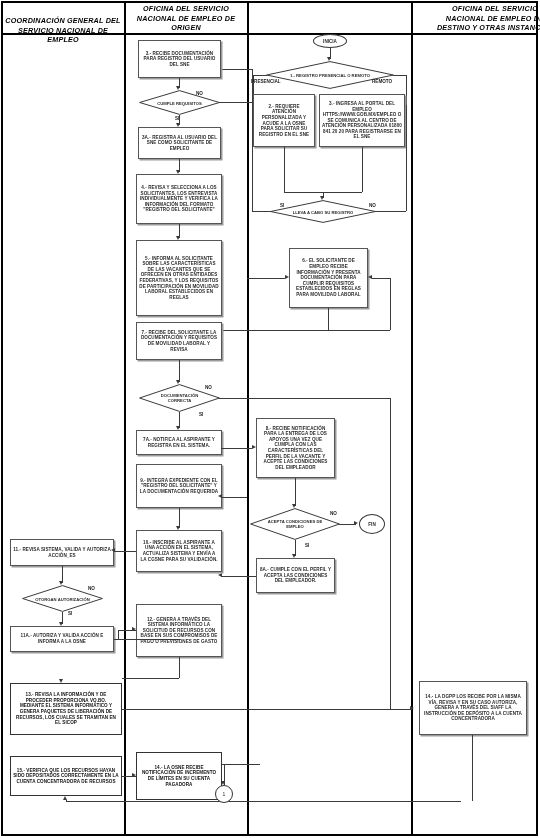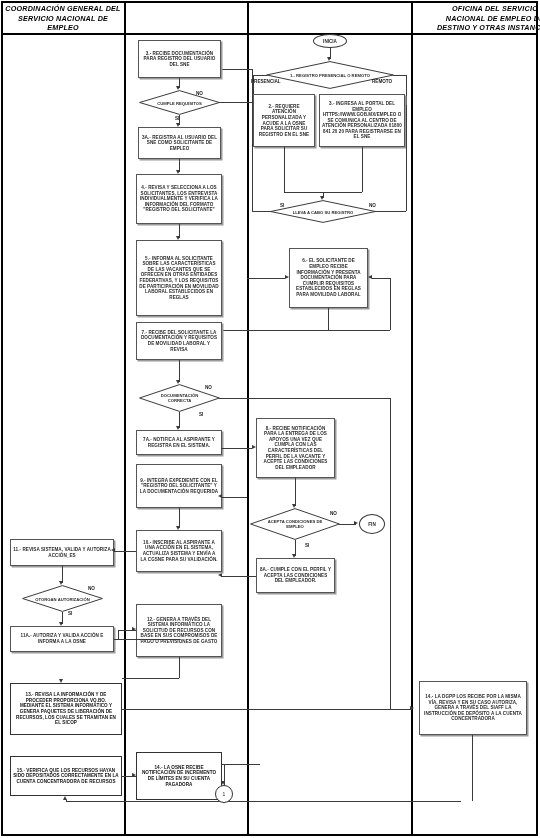--- a/index.html
+++ b/index.html
@@ -169,21 +169,22 @@
 
 <div id="page">
 
   <div class="frame"></div>
   <div class="header-rule" style="top:33px;"></div>
 
   <div class="lane-sep" style="left:124px;"></div>
   <div class="lane-sep" style="left:247px;"></div>
   <div class="lane-sep" style="left:411px;"></div>
 
-  <div class="lane-title" style="left:4px; top:4px; width:118px;">COORDINACIÓN GENERAL DEL SERVICIO NACIONAL DE EMPLEO</div>
+  <div class="lane-title" style="left:4px; top:16px; width:118px;">COORDINACIÓN GENERAL DEL SERVICIO NACIONAL DE EMPLEO</div>
+  <div class="lane-title" style="left:128px; top:4px; width:116px;">OFICINA DEL SERVICIO NACIONAL DE EMPLEO DE ORIGEN</div>
   <div class="lane-title" style="left:435px; top:4px; width:120px;font-style:italic;">OFICINA DEL SERVICIO NACIONAL DE EMPLEO DE DESTINO Y OTRAS INSTANCIAS</div>
 
   <div class="term" style="left:313px; top:34px; width:34px; height:14px;">
     <span class="txt">INICIA</span>
   </div>
   <div class="ln v" style="left:330px; top:48px; height:11px;"></div>
   <div class="arrow down" style="left:327.4px; top:57px;"></div>
 
   <div class="diamond" style="left:266px; top:61px; width:128px; height:28px;">
     <svg class="shape" viewBox="0 0 128 28" preserveAspectRatio="none">

